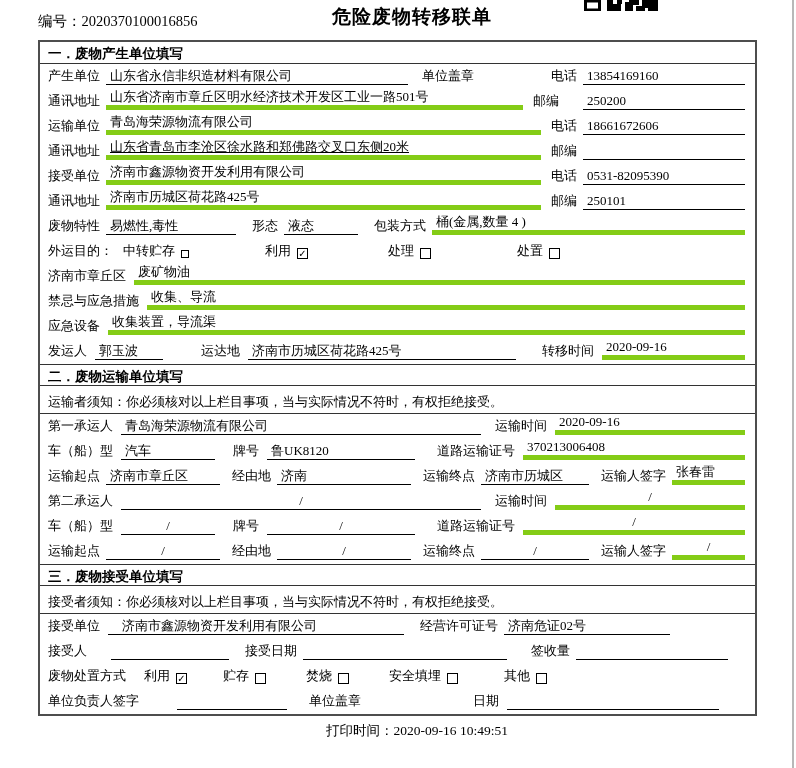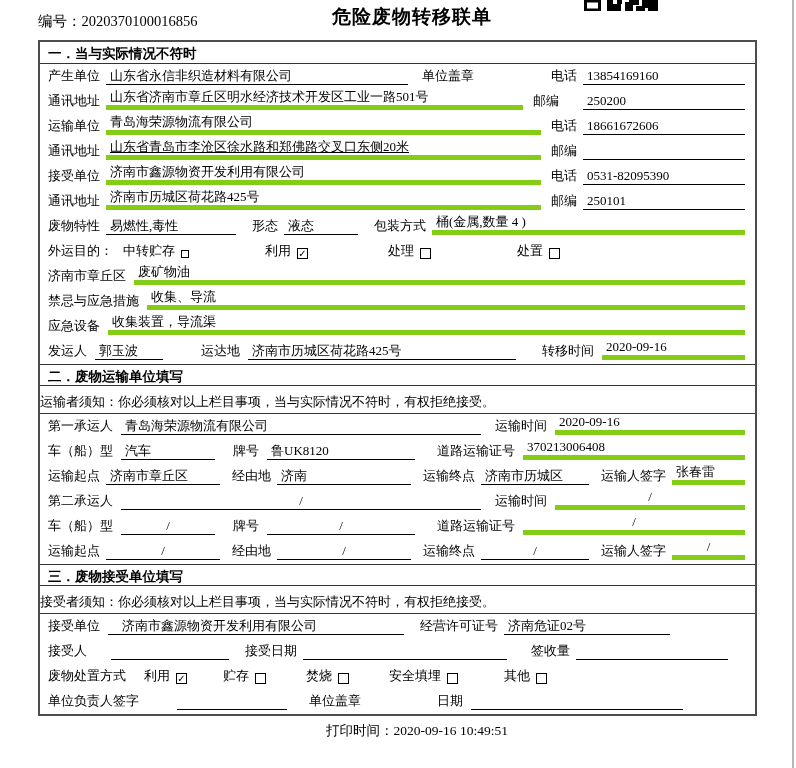--- a/index.html
+++ b/index.html
@@ -12,21 +12,21 @@
   .page-edge { position:absolute; right:2px; top:0; bottom:0; width:2px; background:#b8b8b8; }
   
   .hdr { position:relative; height:40px; }
   .serial { position:absolute; left:38px; top:12px; font-size:14.5px; white-space:nowrap; }
   .doc-title { position:absolute; left:332px; top:4px; font-size:19px; font-weight:bold; letter-spacing:1px; white-space:nowrap; }
   .qr { position:absolute; left:584px; top:0; width:74px; height:11px; }
   
   .box { margin-left:38px; width:719px; border:2px solid #4d4d4d; background:#fff; }
   .sec-title { font-weight:bold; height:22px; padding:3px 8px 0; border-bottom:1px solid #333; font-size:13.5px; }
   .sec-title.mid { border-top:1px solid #333; }
-  .notice { height:28px; padding:7px 0 0; border-bottom:1px solid #333; }
+  .notice { height:28px; padding:7px 8px 0; border-bottom:1px solid #333; }
   .row { display:flex; align-items:flex-end; height:25px; padding:0 10px 4px 8px; }
   .lbl { white-space:nowrap; }
   .u { border-bottom:1px solid #000; padding:0 4px; white-space:nowrap; display:inline-block; line-height:1.25; }
   .fill { flex:1; border-bottom:5px solid #84cc16; padding:0 4px; white-space:nowrap; line-height:1.25; }
   .sp { flex:1; }
   .ctr { text-align:center; }
   .cb {
     display:inline-flex; width:11px; height:11px; border:1px solid #000;
     margin-left:6px; align-items:center; justify-content:center;
     font-size:10px; line-height:1; font-family:"DejaVu Sans",sans-serif;
@@ -55,21 +55,21 @@
       <rect x="41" y="2" width="8" height="9" fill="#000"></rect>
       <rect x="45" y="0" width="10" height="5" fill="#000"></rect>
       <rect x="52" y="6" width="9" height="5" fill="#000"></rect>
       <rect x="58" y="0" width="16" height="8" fill="#000"></rect>
       <rect x="64" y="0" width="10" height="11" fill="#000"></rect>
     </svg>
   </div>
 
   <div class="box">
 
-    <div class="sec-title">一．当与实际情况不符时</div>
+    <div class="sec-title">一．废物产生单位填写</div>
 
     <div class="row">
       <span class="lbl">产生单位</span>
       <span class="u" style="width:302px;margin-left:6px;">山东省永信非织造材料有限公司</span>
       <span class="lbl" style="margin-left:14px;">单位盖章</span>
       <span class="sp"></span>
       <span class="lbl">电话</span>
       <span class="u" style="width:162px;margin-left:6px;">13854169160</span>
     </div>
 
@@ -243,21 +243,21 @@
       <span class="lbl" style="margin-left:40px;">安全填埋</span>
       <span class="cb"></span>
       <span class="lbl" style="margin-left:46px;">其他</span>
       <span class="cb"></span>
     </div>
 
     <div class="row">
       <span class="lbl">单位负责人签字</span>
       <span class="u" style="width:110px;margin-left:38px;"></span>
       <span class="lbl" style="margin-left:22px;">单位盖章</span>
-      <span class="lbl" style="margin-left:76px;">日期</span>
+      <span class="lbl" style="margin-left:112px;">日期</span>
       <span class="u" style="width:212px;margin-left:8px;"></span>
       <span class="sp"></span>
     </div>
 
   </div>
 
   <div class="footer">
     <span>打印时间：</span><span>2020-09-16 10:49:51</span>
   </div>
 </div>

